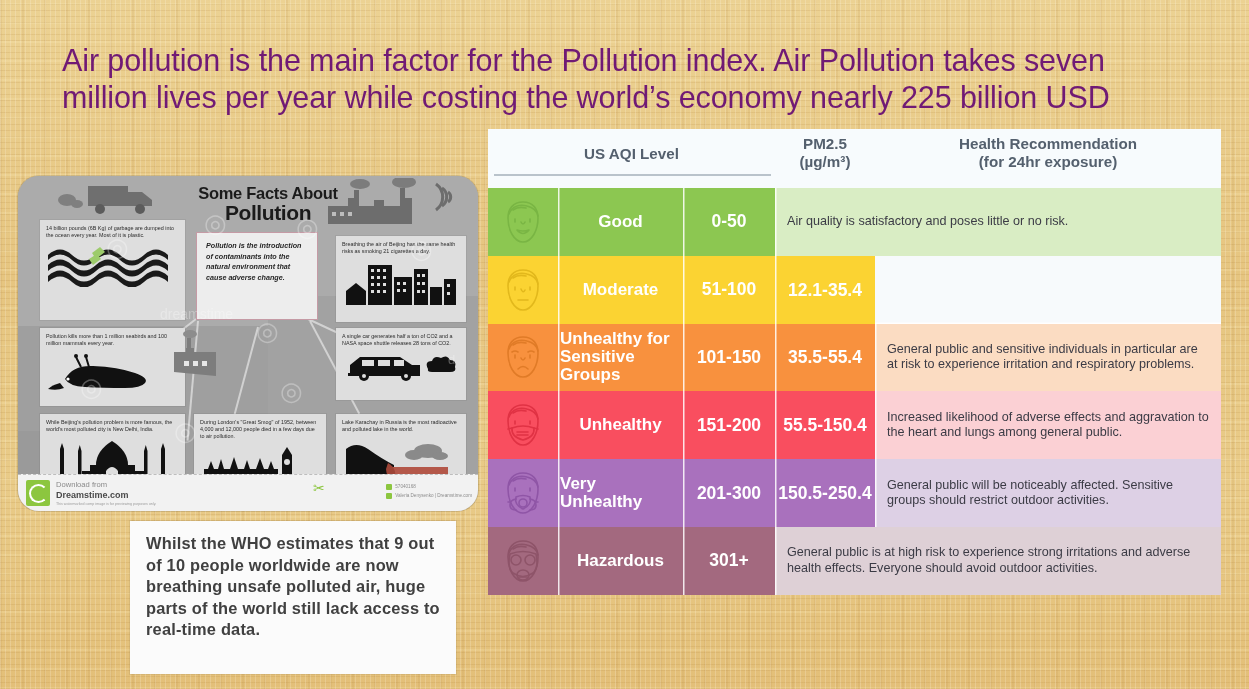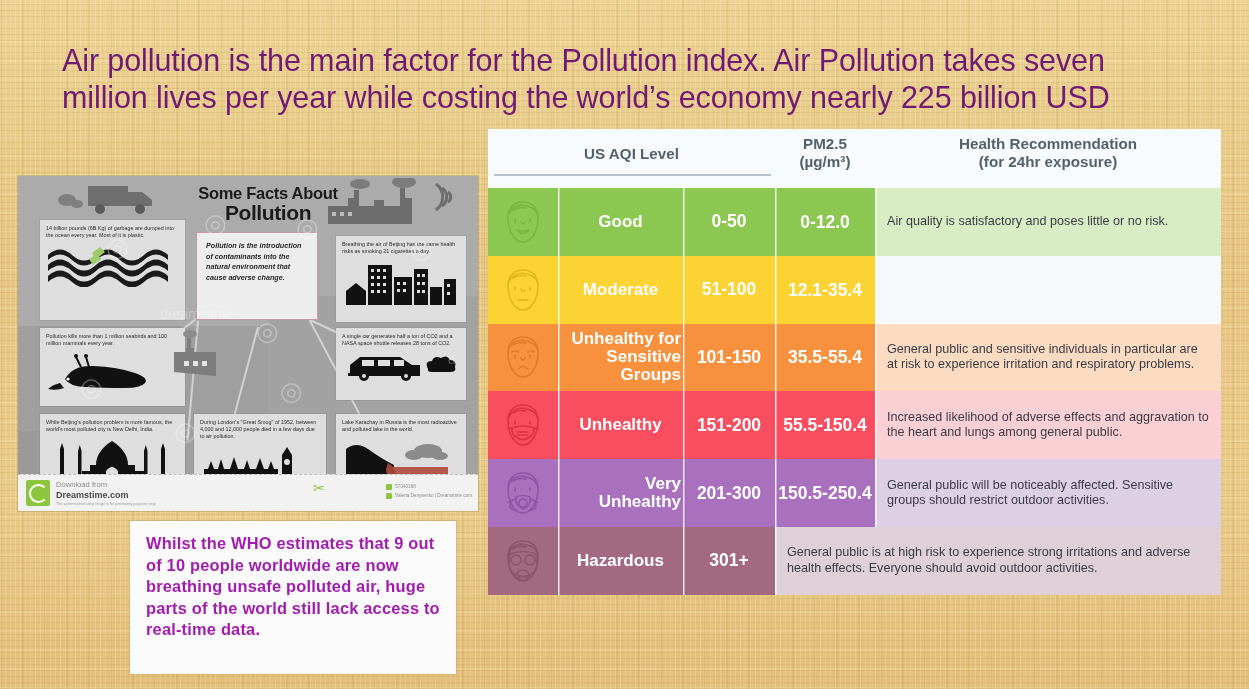--- a/index.html
+++ b/index.html
@@ -20,20 +20,21 @@
     position:absolute;left:62px;top:42px;width:1110px;
     font-size:30.5px;line-height:37px;color:#701a75;
     letter-spacing:-0.1px;
   }
 
   
   #infographic{
     position:absolute;left:18px;top:176px;width:460px;height:335px;
     background:#a9a9a9;overflow:hidden;
     box-shadow:0 0 0 1px rgba(0,0,0,.12);
+    border-radius:21px;
   }
   #infographic .bg-shapes{position:absolute;inset:0;}
   #infographic .bg-shapes i{position:absolute;background:#9c9c9c;display:block;}
   .ig-title{position:absolute;left:160px;top:8px;width:180px;text-align:center;color:#1b1b1b;}
   .ig-title .l1{font-size:16.5px;font-weight:bold;letter-spacing:-.3px;line-height:18px;}
   .ig-title .l2{font-size:21px;font-weight:bold;letter-spacing:-.4px;line-height:21px;}
   .fact{position:absolute;background:#dedede;box-shadow:0 0 0 1px rgba(0,0,0,.05);}
   .fact p{margin:0;padding:5px 6px 2px 6px;font-size:5.4px;line-height:7.2px;color:#2b2b2b;}
   .fact .art{position:relative;width:100%;}
   .center-def{
@@ -61,21 +62,21 @@
   .scissors{position:absolute;left:295px;top:6px;color:#8cc63f;font-size:14px;line-height:14px;}
   .wm{position:absolute;color:rgba(255,255,255,.30);font-size:26px;pointer-events:none;}
 
   
   #who-box{
     position:absolute;left:130px;top:521px;width:326px;height:153px;
     background:#fbfbfb;box-shadow:0 0 0 1px rgba(0,0,0,.06);
   }
   #who-box p{
     margin:0;padding:12px 14px 0 16px;
-    font-size:16.4px;line-height:21.6px;font-weight:bold;color:#a21caf;
+    font-size:16.4px;line-height:21.6px;font-weight:bold;color:#404040;
     letter-spacing:.2px;
   }
 
   
   #aqi-table{
     position:absolute;left:488px;top:129px;width:733px;height:466px;
     background:#f7fafc;font-size:0;
   }
   .aqi-head{height:59px;position:relative;background:#f7fbfd;}
   .aqi-head .h{
@@ -83,21 +84,21 @@
     text-align:center;line-height:17.5px;
   }
   .h-aqi{left:0;width:287px;top:16px;}
   .h-aqi:after{content:"";position:absolute;left:6px;right:4px;bottom:-13px;height:2px;background:#b9c3cb;}
   .h-pm{left:287px;width:100px;top:6px;}
   .h-hr{left:387px;width:346px;top:6px;}
   .h-pm .sub,.h-hr .sub{display:block;}
 
   .aqi-row{display:flex;height:67.8px;}
   .c-face{width:70px;display:flex;align-items:center;justify-content:center;}
-  .c-name{width:125px;display:flex;align-items:center;justify-content:center;text-align:right;
+  .c-name{width:125px;display:flex;align-items:center;justify-content:center;text-align:left;
           color:#fff;font-weight:bold;font-size:17px;line-height:18px;padding:0 2px;box-sizing:border-box;}
   .c-aqi{width:92px;display:flex;align-items:center;justify-content:center;
          color:#fff;font-weight:bold;font-size:17.5px;}
   .c-pm{width:100px;display:flex;align-items:center;justify-content:center;text-align:center;
         color:#fff;font-weight:bold;font-size:17.5px;line-height:20px;}
   .c-desc{flex:1;display:flex;align-items:center;padding:0 10px 0 12px;box-sizing:border-box;
           font-size:12.6px;line-height:15.5px;color:#3b3b45;}
   .sep{box-shadow:inset 1.5px 0 0 rgba(255,255,255,.85);}
   .rowsep{box-shadow:inset 0 -1.5px 0 rgba(255,255,255,.9);}
 
@@ -354,21 +355,20 @@
             <path d="M9 16 C12 8 20 6 27 8 C33 9.5 37 13 38 18"></path>
             <path d="M13 12 C17 9 22 9 26 10"></path>
             <line x1="15" y1="21" x2="15" y2="24"></line>
             <line x1="30" y1="21" x2="30" y2="24"></line>
             <path d="M21 24 q2 4 4 0"></path>
             <path d="M17 32 q6 7 12 0 q-6 2 -12 0 z"></path>
           </svg>
         </div>
         <div class="c-name sep" style="background:#8cc751">Good</div>
         <div class="c-aqi sep" style="background:#8cc751">0-50</div>
-        <div class="c-pm sep" style="background:#8cc751">0-12.0</div>
         <div class="c-desc sep" style="background:#d9edc4">Air quality is satisfactory and poses little or no risk.</div>
       </div>
       <div class="aqi-row rowsep">
         <div class="c-face" style="background:#fbd332">
           <svg class="face" viewBox="0 0 46 48" stroke="#e2b81c">
             <path d="M23 4 C13 4 8 11 8 20 C8 32 14 44 23 44 C32 44 38 32 38 20 C38 11 33 4 23 4 Z"></path>
             <path d="M9 16 C12 8 20 6 27 8 C33 9.5 37 13 38 18"></path>
             <path d="M13 12 C17 9 22 9 26 10"></path>
             <line x1="15" y1="21" x2="15" y2="24"></line>
             <line x1="30" y1="21" x2="30" y2="24"></line>

